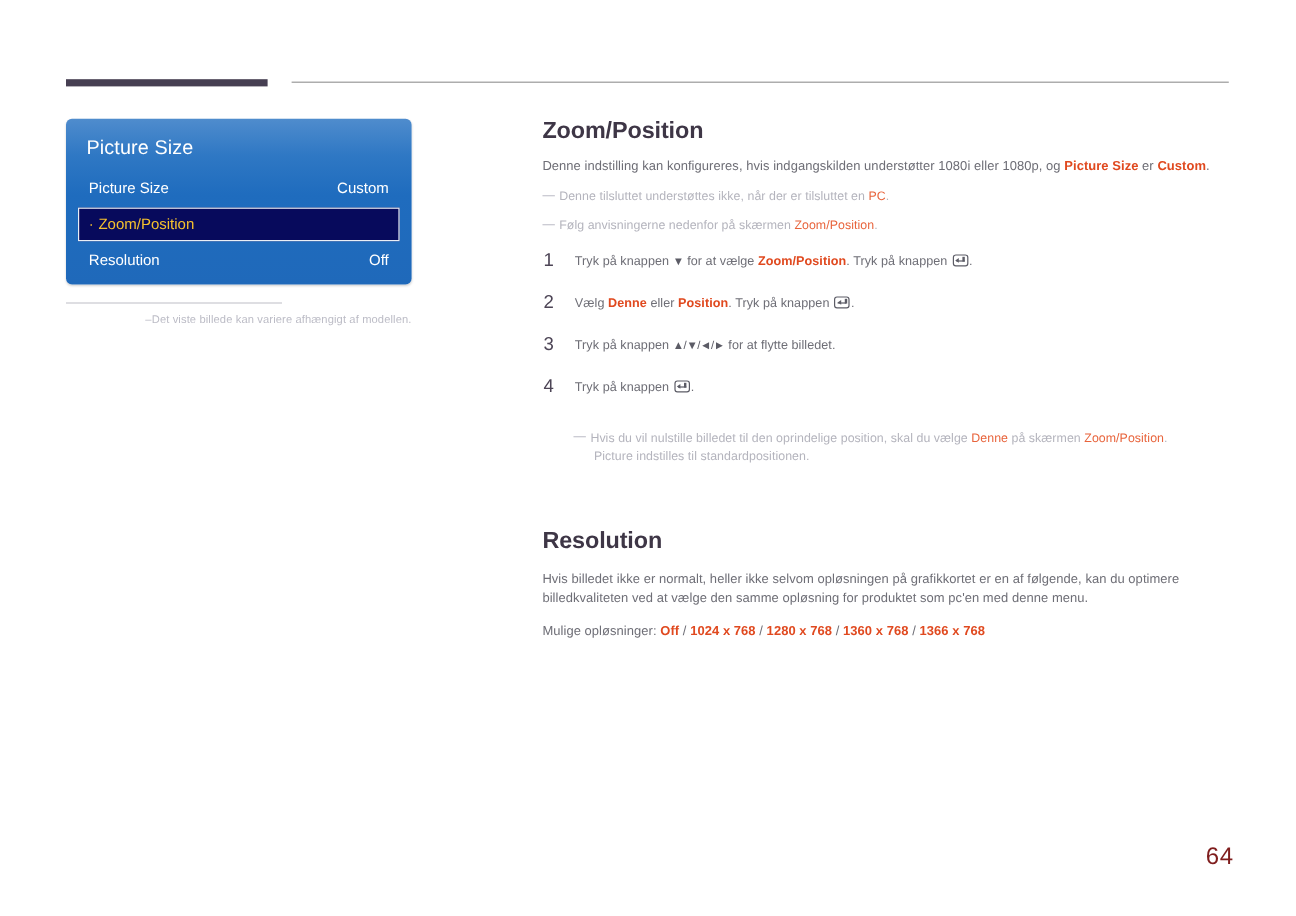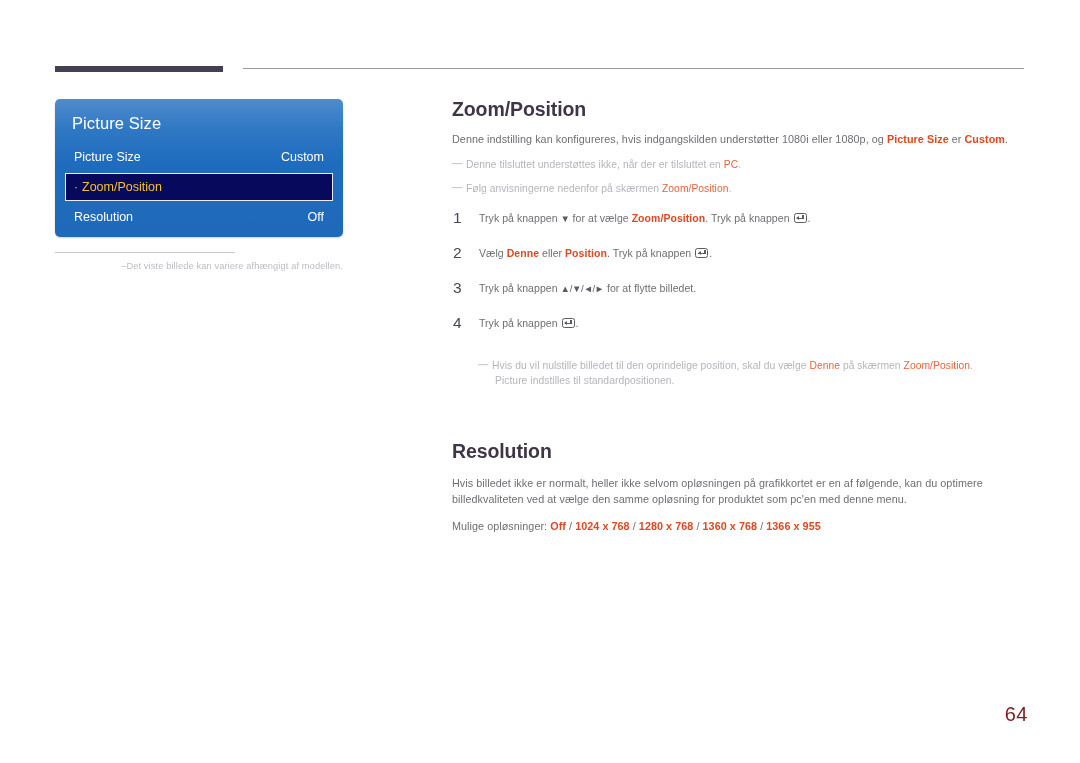--- a/index.html
+++ b/index.html
@@ -359,17 +359,17 @@
     </li>
 
   </ol>
 
   <p class="subnote indented"><span class="lead-dash">—</span><span>Hvis du vil nulstille billedet til den oprindelige position, skal du vælge </span><span class="hl">Denne</span><span> på skærmen </span><span class="hl">Zoom/Position</span><span>.</span><span class="second-line">Picture indstilles til standardpositionen.</span></p>
 
   <h1 class="section-heading second">Resolution</h1>
 
   <p class="body-line">Hvis billedet ikke er normalt, heller ikke selvom opløsningen på grafikkortet er en af følgende, kan du optimere billedkvaliteten ved at vælge den samme opløsning for produktet som pc'en med denne menu.</p>
 
-  <p class="body-line tight"><span>Mulige opløsninger: </span><span class="hl">Off</span><span class="slash"> / </span><span class="hl">1024 x 768</span><span class="slash"> / </span><span class="hl">1280 x 768</span><span class="slash"> / </span><span class="hl">1360 x 768</span><span class="slash"> / </span><span class="hl">1366 x 955</span></p>
+  <p class="body-line tight"><span>Mulige opløsninger: </span><span class="hl">Off</span><span class="slash"> / </span><span class="hl">1024 x 768</span><span class="slash"> / </span><span class="hl">1280 x 768</span><span class="slash"> / </span><span class="hl">1360 x 768</span><span class="slash"> / </span><span class="hl">1366 x 768</span></p>
 
 </div>
 
 <div id="page-number">64</div>
 
 </body></html>

